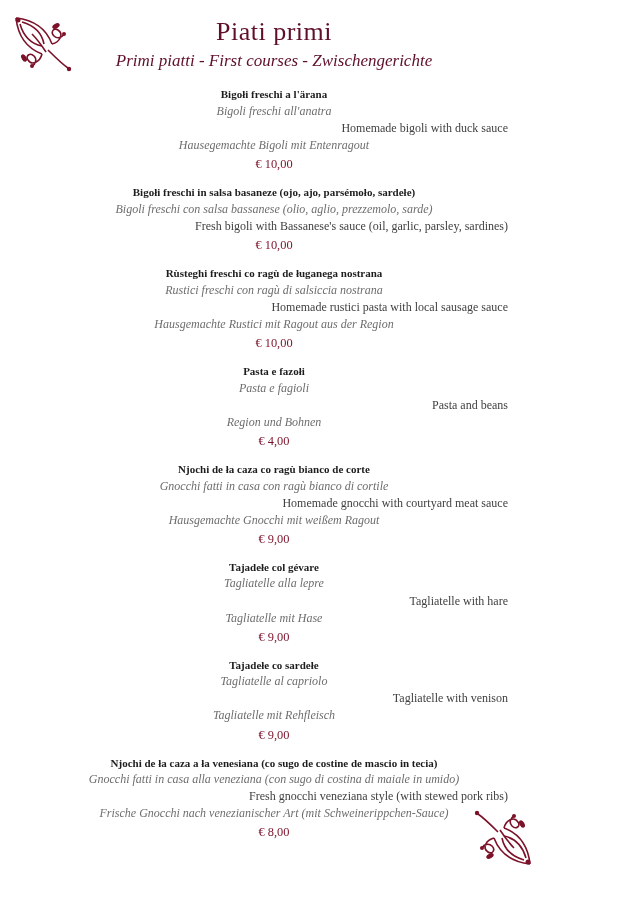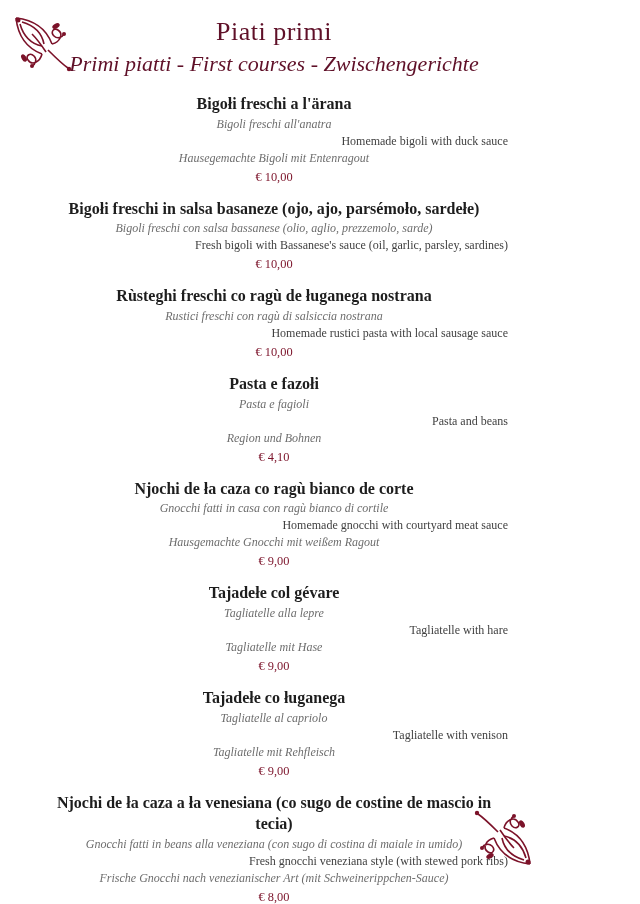--- a/index.html
+++ b/index.html
@@ -47,37 +47,37 @@
     font-family: "Liberation Serif", serif;
     font-size: 26px;
     font-weight: 400;
     color: #5f1028;
     letter-spacing: 0.5px;
     margin: 8px 0 4px 0;
     line-height: 1.1;
   }
   .menu-subtitle {
     font-family: "Liberation Serif", serif;
-    font-size: 22px;
+    font-size: 17px;
     font-style: italic;
     color: #5f1028;
     margin: 0;
     line-height: 1.2;
   }
 
   .dishes {
     margin-top: 16px;
   }
   .dish {
     text-align: center;
     margin-bottom: 13px;
   }
   .dish-name {
     font-family: "Liberation Serif", serif;
-    font-size: 16px;
+    font-size: 11px;
     font-weight: 700;
     color: #1d1d1d;
     line-height: 1.35;
     margin-bottom: 1px;
   }
   .dish-line {
     font-family: "Liberation Serif", serif;
     font-size: 12px;
     line-height: 1.42;
     color: #4a4a4a;
@@ -173,57 +173,58 @@
       <div class="dish-name">Bigołi freschi in salsa basaneze (ojo, ajo, parsémoło, sardełe)</div>
       <div class="dish-line it">Bigoli freschi con salsa bassanese (olio, aglio, prezzemolo, sarde)</div>
       <div class="dish-line en">Fresh bigoli with Bassanese's sauce (oil, garlic, parsley, sardines)</div>
       <div class="dish-price">€ 10,00</div>
     </div>
 
     <div class="dish">
       <div class="dish-name">Rùsteghi freschi co ragù de ługanega nostrana</div>
       <div class="dish-line it">Rustici freschi con ragù di salsiccia nostrana</div>
       <div class="dish-line en">Homemade rustici pasta with local sausage sauce</div>
+      <div class="dish-line de">Hausgemachte Rustici mit Ragout aus der Region</div>
       <div class="dish-price">€ 10,00</div>
     </div>
 
     <div class="dish">
       <div class="dish-name">Pasta e fazołi</div>
       <div class="dish-line it">Pasta e fagioli</div>
       <div class="dish-line en">Pasta and beans</div>
       <div class="dish-line de">Region und Bohnen</div>
-      <div class="dish-price">€ 4,10</div>
+      <div class="dish-price">€ 4,00</div>
     </div>
 
     <div class="dish">
       <div class="dish-name">Njochi de ła caza co ragù bianco de corte</div>
       <div class="dish-line it">Gnocchi fatti in casa con ragù bianco di cortile</div>
       <div class="dish-line en">Homemade gnocchi with courtyard meat sauce</div>
       <div class="dish-line de">Hausgemachte Gnocchi mit weißem Ragout</div>
       <div class="dish-price">€ 9,00</div>
     </div>
 
     <div class="dish">
       <div class="dish-name">Tajadełe col gévare</div>
       <div class="dish-line it">Tagliatelle alla lepre</div>
       <div class="dish-line en">Tagliatelle with hare</div>
       <div class="dish-line de">Tagliatelle mit Hase</div>
       <div class="dish-price">€ 9,00</div>
     </div>
 
     <div class="dish">
-      <div class="dish-name">Tajadełe co ługanega</div>
+      <div class="dish-name">Tajadełe co sardełe</div>
       <div class="dish-line it">Tagliatelle al capriolo</div>
       <div class="dish-line en">Tagliatelle with venison</div>
       <div class="dish-line de">Tagliatelle mit Rehfleisch</div>
       <div class="dish-price">€ 9,00</div>
     </div>
 
     <div class="dish">
       <div class="dish-name">Njochi de ła caza a ła venesiana (co sugo de costine de mascio in tecia)</div>
-      <div class="dish-line it">Gnocchi fatti in beans alla veneziana (con sugo di costina di maiale in umido)</div>
+      <div class="dish-line it">Gnocchi fatti in casa alla veneziana (con sugo di costina di maiale in umido)</div>
       <div class="dish-line en">Fresh gnocchi veneziana style (with stewed pork ribs)</div>
       <div class="dish-line de">Frische Gnocchi nach venezianischer Art (mit Schweinerippchen-Sauce)</div>
       <div class="dish-price">€ 8,00</div>
     </div>
 
   </section>
 </div>
 
 </body></html>

